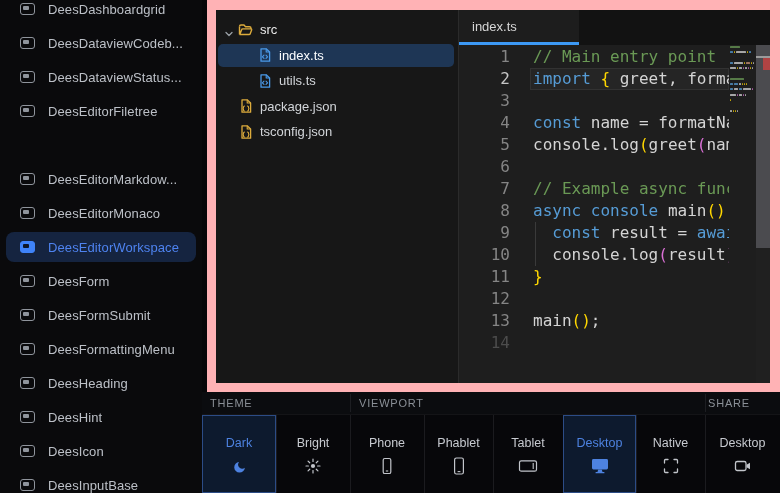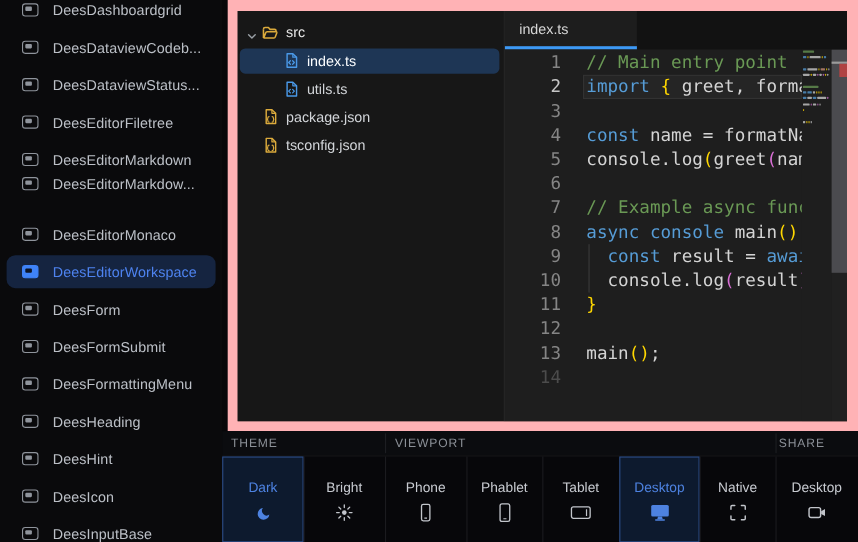--- a/index.html
+++ b/index.html
@@ -116,25 +116,21 @@
         <span class="menu-label">DeesDataviewCodeb...</span>
       </div>
       <div class="menu-item" style="top: 62px;">
         <span class="cmp-icon"></span>
         <span class="menu-label">DeesDataviewStatus...</span>
       </div>
       <div class="menu-item" style="top: 96px;">
         <span class="cmp-icon"></span>
         <span class="menu-label">DeesEditorFiletree</span>
       </div>
-      <div class="menu-item" style="top: 130px;">
-        <span class="cmp-icon"></span>
-        <span class="menu-label">DeesEditorMarkdown</span>
-      </div>
-      <div class="menu-item" style="top: 152px; text-align: center;">
+      <div class="menu-item" style="top: 164px; text-align: center;">
         <span class="cmp-icon"></span>
         <span class="menu-label">DeesEditorMarkdow...</span>
       </div>
       <div class="menu-item" style="top: 198px;">
         <span class="cmp-icon"></span>
         <span class="menu-label">DeesEditorMonaco</span>
       </div>
       <div class="menu-item selected" style="top: 232px;">
         <span class="cmp-icon"></span>
         <span class="menu-label">DeesEditorWorkspace</span>

